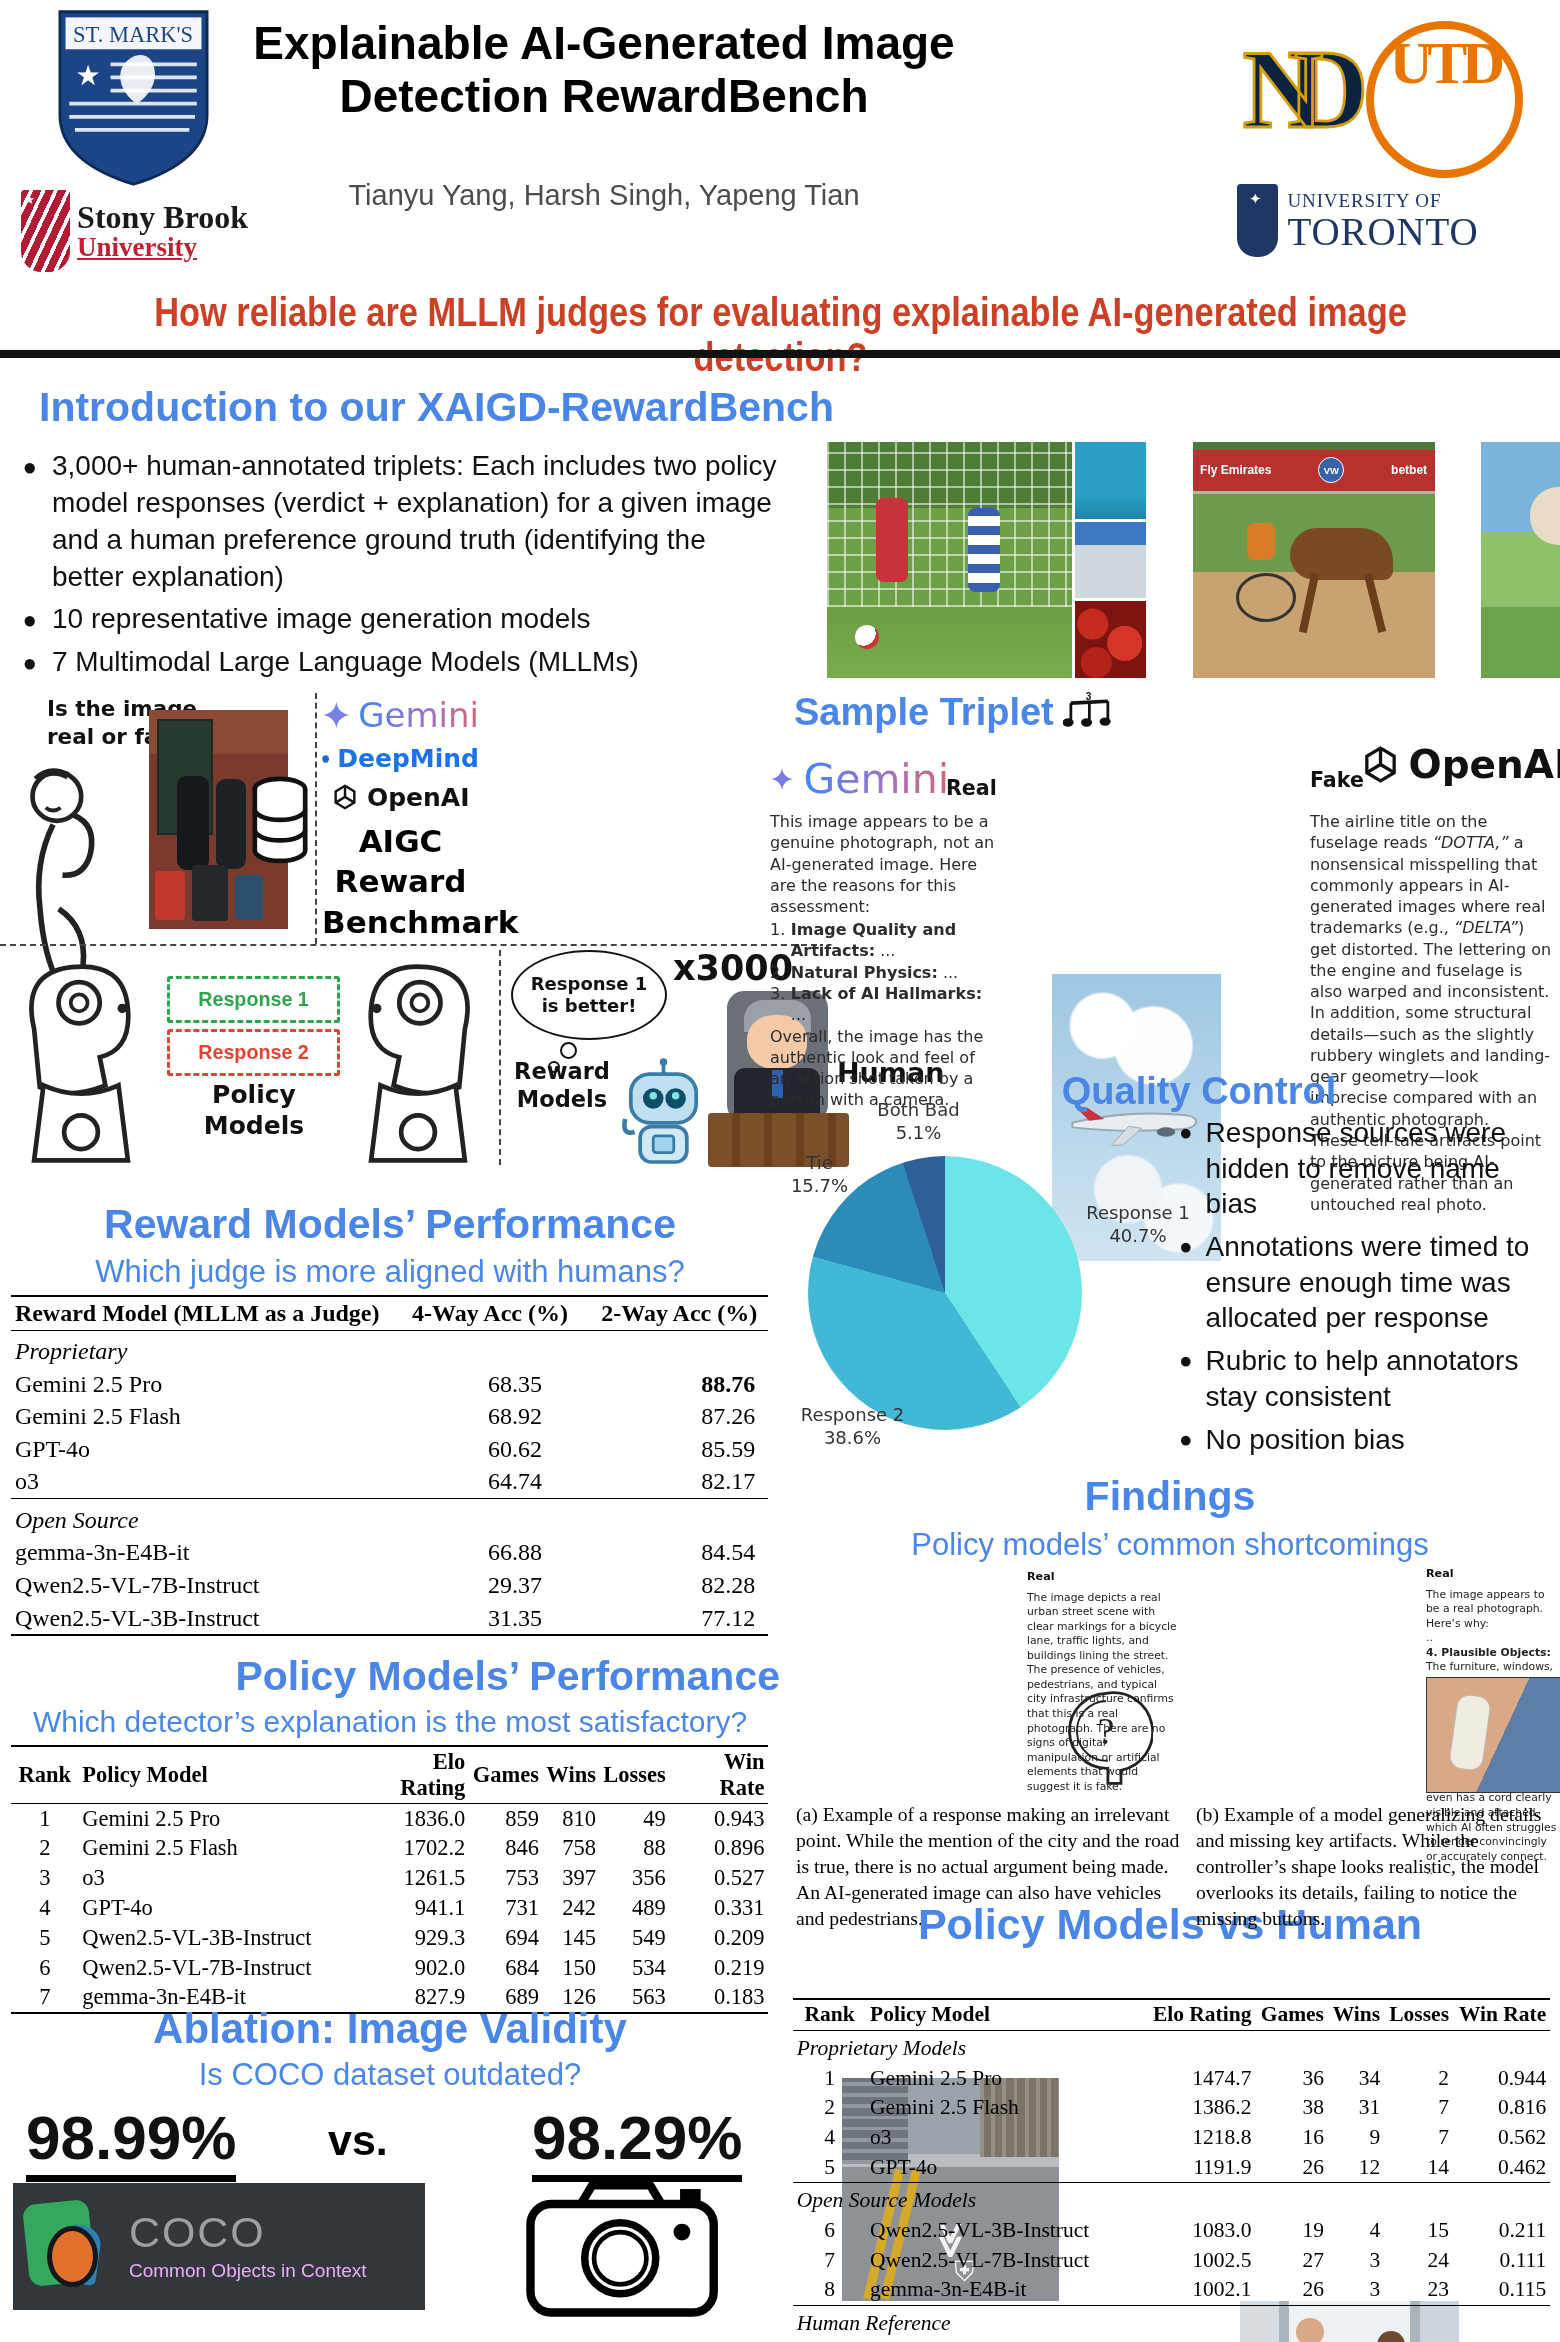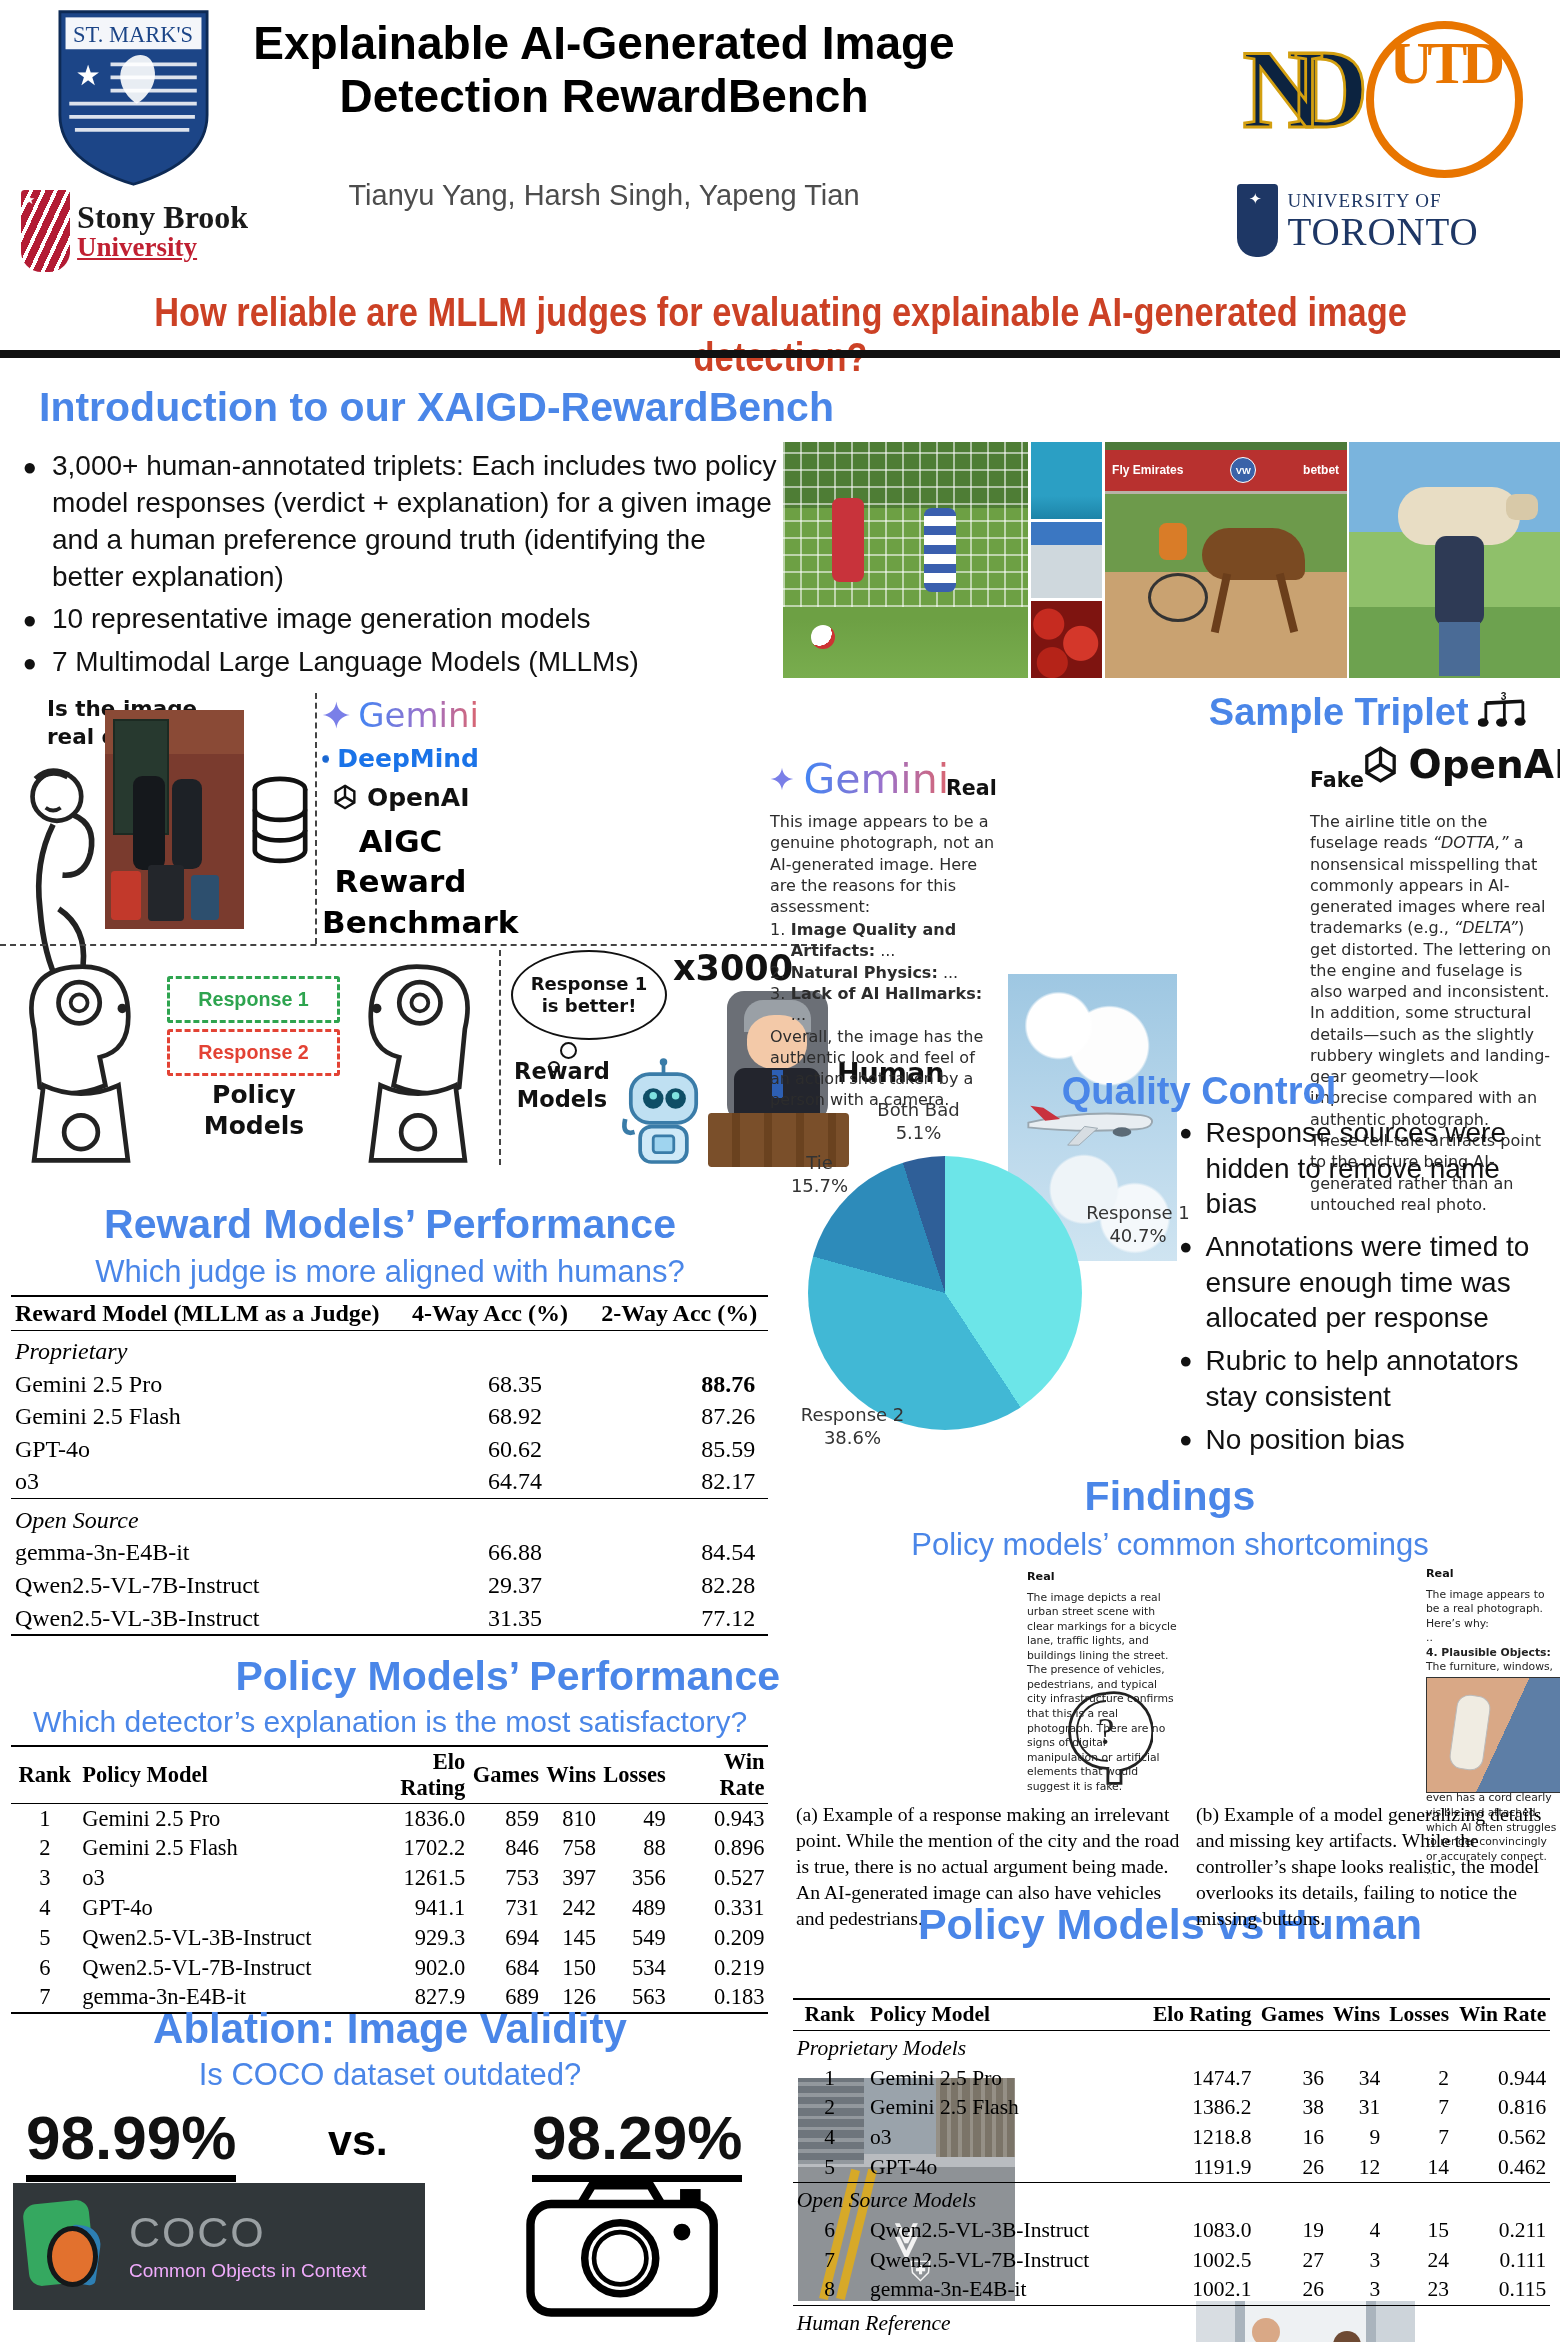--- a/index.html
+++ b/index.html
@@ -40,21 +40,21 @@
   .sub-blue{color:#4a86e8;font-weight:normal;}
 
   
   .intro-h{left:39px;top:384px;font-size:41px;}
   .bullets{left:22.5px;top:448px;width:755px;font-size:28px;line-height:1.32;}
   .bullets .li{display:flex;gap:15px;margin-bottom:5.6px;}
   .bullets .dot{flex:0 0 auto;font-size:24px;line-height:1.55;}
 
   
   .collage{left:783px;top:442px;width:778px;height:236px;display:flex;gap:2.8px;}
-  .tile{position:relative;overflow:hidden;}
+  .tile{position:relative;overflow:hidden;margin-left:44px;}
   .t-soccer{flex:0 0 245px;background:linear-gradient(180deg,#4e7d35 0 28%,#6da044 28% 75%,#79ad4e 100%);}
   .net{position:absolute;inset:0 0 30% 0;background:
       repeating-linear-gradient(90deg,rgba(255,255,255,.55) 0 1.9px,transparent 1.9px 17px),
       repeating-linear-gradient(0deg,rgba(255,255,255,.55) 0 1.9px,transparent 1.9px 17px);}
   .p-red{position:absolute;left:49px;top:56px;width:32px;height:84px;background:#c8333b;border-radius:7.5px;}
   .p-blue{position:absolute;left:141px;top:66px;width:32px;height:84px;
       background:repeating-linear-gradient(0deg,#3a5fae 0 9.4px,#fff 9.4px 19px);border-radius:7.5px;}
   .ball{position:absolute;left:28px;top:183px;width:24px;height:24px;border-radius:50%;
       background:radial-gradient(circle at 35% 35%,#fff 55%,#c33 56%);}
   .t-stack{flex:0 0 71px;display:flex;flex-direction:column;gap:2.8px;}
@@ -121,21 +121,21 @@
   .j-chair{position:absolute;left:5.6px;top:17px;width:101px;height:131px;background:#6b6f76;border-radius:17px;}
   .j-hair{position:absolute;left:22.5px;top:26px;width:67px;height:32px;background:#9aa0a6;border-radius:19px 19px 0 0;}
   .j-face{position:absolute;left:26px;top:41px;width:60px;height:54px;background:#f3c9a8;border-radius:45%;}
   .j-body{position:absolute;left:13px;top:94px;width:86px;height:56px;background:#23252d;border-radius:11.2px 11.2px 0 0;}
   .j-tie{position:absolute;left:51px;top:96px;width:11.2px;height:28px;background:#2d5fb3;}
   .j-bench{position:absolute;left:-13px;top:139px;width:141px;height:54px;background:
      repeating-linear-gradient(90deg,#7a4f2a 0 24px,#6a421f 24px 32px);border-radius:3.7px;}
   .sr{left:614px;top:1057px;}
 
   
-  .triplet-h{left:815px;top:691px;width:712px;text-align:right;font-size:38px;}
+  .triplet-h{left:794px;top:691px;width:712px;text-align:left;font-size:38px;}
   .verdict{font-weight:bold;font-size:20.6px;color:#111;font-family:"DejaVu Sans",sans-serif;}
   .resp-txt{font-family:"DejaVu Sans",sans-serif;font-size:16px;line-height:1.33;color:#2c2c2c;}
   .g-brand{left:770px;top:755px;display:flex;align-items:center;gap:9.4px;}
   .g-word-lg{font-family:"DejaVu Sans",sans-serif;font-size:41px;font-weight:500;
      background:linear-gradient(90deg,#4285f4 0%,#9b72cb 55%,#d96570 100%);
      -webkit-background-clip:text;background-clip:text;color:transparent;}
   .g-real{left:946px;top:776px;}
   .g-text{left:770px;top:811px;width:229px;}
   .g-list{margin:1.9px 0 0 0;padding:0;list-style:none;}
   .g-list .it{display:flex;gap:5.6px;}

